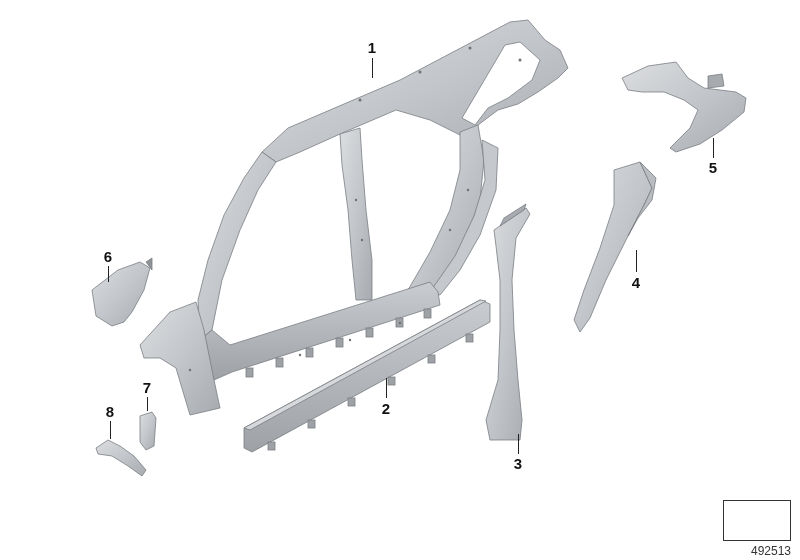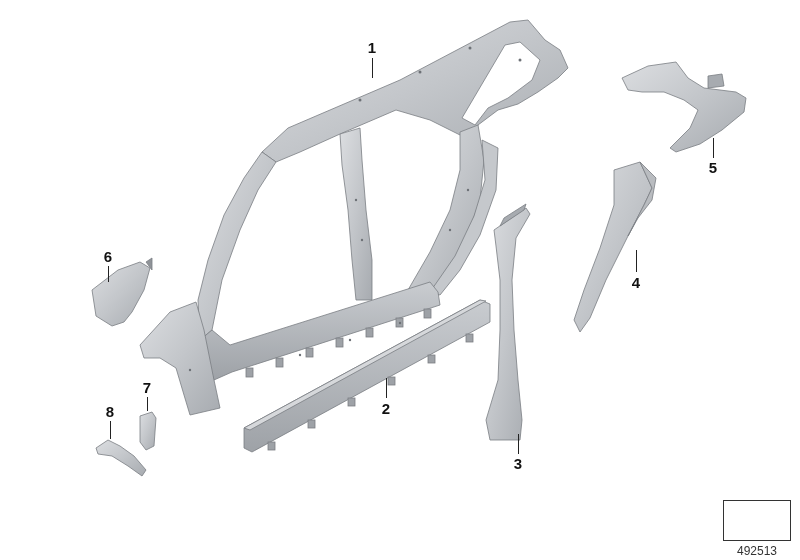--- a/index.html
+++ b/index.html
@@ -4,21 +4,21 @@
 <style>
   html, body { margin: 0; padding: 0; background: #ffffff; }
   body { width: 800px; height: 560px; position: relative; overflow: hidden;
          font-family: "Liberation Sans", sans-serif; }
   #diagram { position: absolute; left: 0; top: 0; width: 800px; height: 560px; }
   .callout { position: absolute; font-family: "Liberation Sans", sans-serif; font-weight: bold;
              font-size: 15px; color: #111; line-height: 1; transform: translateX(-50%); cursor: pointer; }
   .leader { position: absolute; width: 1px; background: #222; }
   .ref-box { position: absolute; left: 723px; top: 500px; width: 66px; height: 39px;
              border: 1px solid #333; background: #fff; }
-  .ref-number { position: absolute; left: 723px; top: 544px; width: 68px; text-align: center;
+  .ref-number { position: absolute; left: 723px; top: 544px; width: 68px; text-align: right;
                 font-size: 12px; color: #333; font-family: "Liberation Sans", sans-serif; }
 </style>
 </head>
 <body>
 
 <svg id="diagram" viewBox="0 0 800 560" xmlns="http://www.w3.org/2000/svg">
   <defs>
     <linearGradient id="gMetal" x1="0" y1="0" x2="1" y2="1">
       <stop offset="0" stop-color="#dcdee1"></stop>
       <stop offset="0.5" stop-color="#c3c6ca"></stop>

